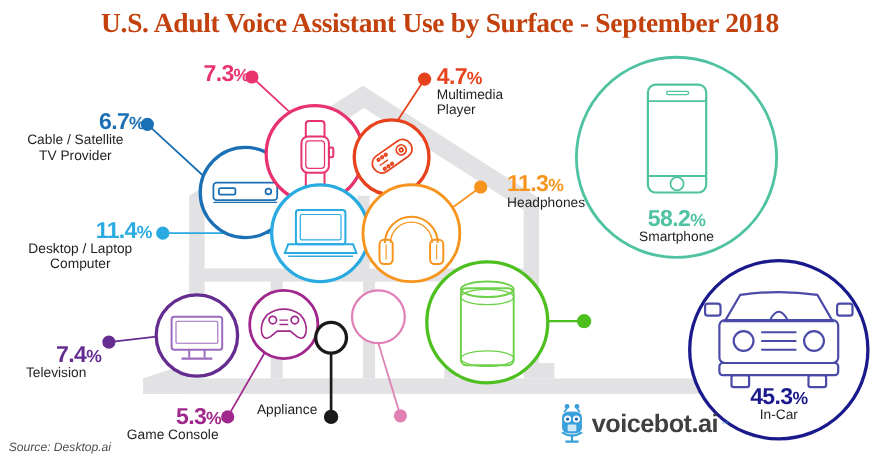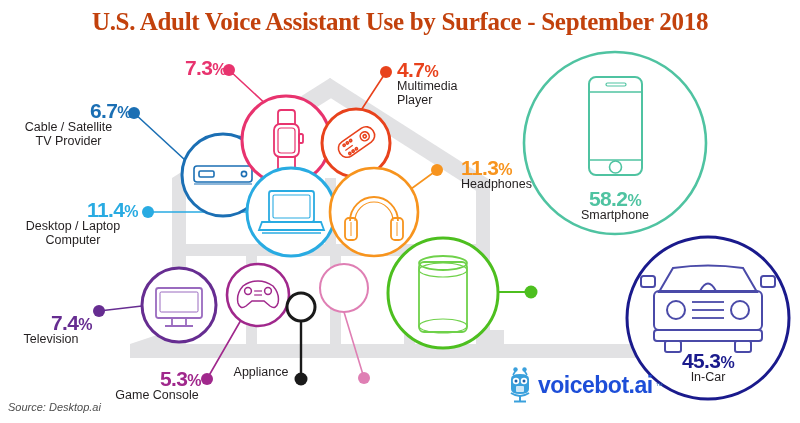--- a/index.html
+++ b/index.html
@@ -19,21 +19,21 @@
   .nm{font-size:12.5px;font-weight:400;color:#231f20;line-height:1.1;
       white-space:nowrap;}
   .ra{text-align:right;}
   .la{text-align:left;}
   .ca{text-align:center;}
 
   .src{position:absolute;left:8px;top:401px;font-size:11px;font-style:italic;
        color:#4d4d4d;font-family:"Liberation Sans","DejaVu Sans",sans-serif;}
 
   .logo{position:absolute;left:505px;top:367px;display:flex;align-items:center;gap:3px;}
-  .logo .wm{font-size:23px;font-weight:700;color:#1d4ed8;letter-spacing:-.5px;
+  .logo .wm{font-size:23px;font-weight:700;color:#404040;letter-spacing:-.5px;
             font-family:"Liberation Sans","DejaVu Sans",sans-serif;}
   .logo .tm{font-size:7px;color:#2b6cb8;vertical-align:super;}
 </style>
 </head>
 <body>
 
 <div id="stage">
 
   <div class="ttl">U.S. Adult Voice Assistant Use by Surface - September 2018</div>
 

